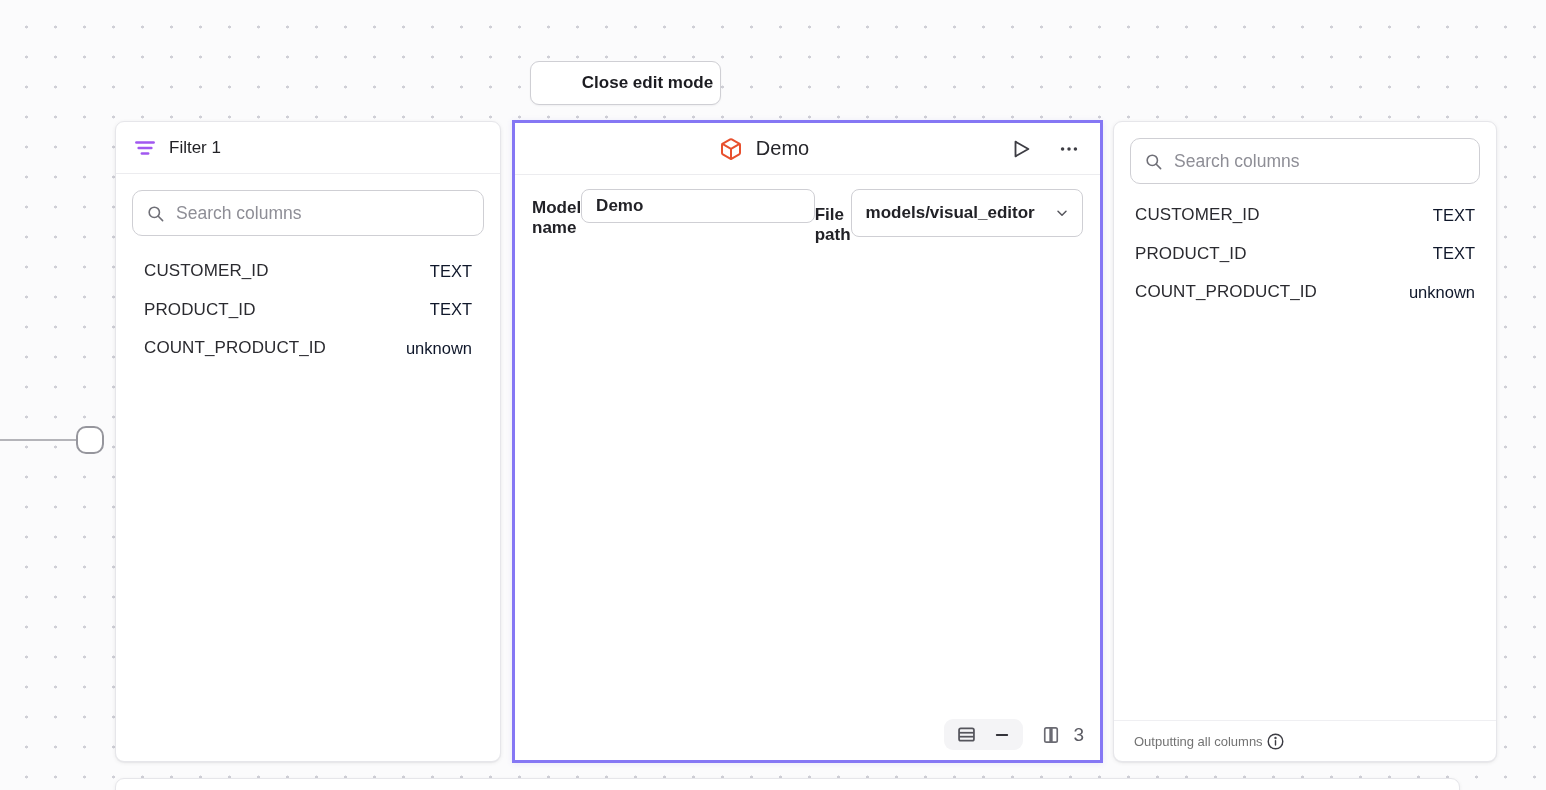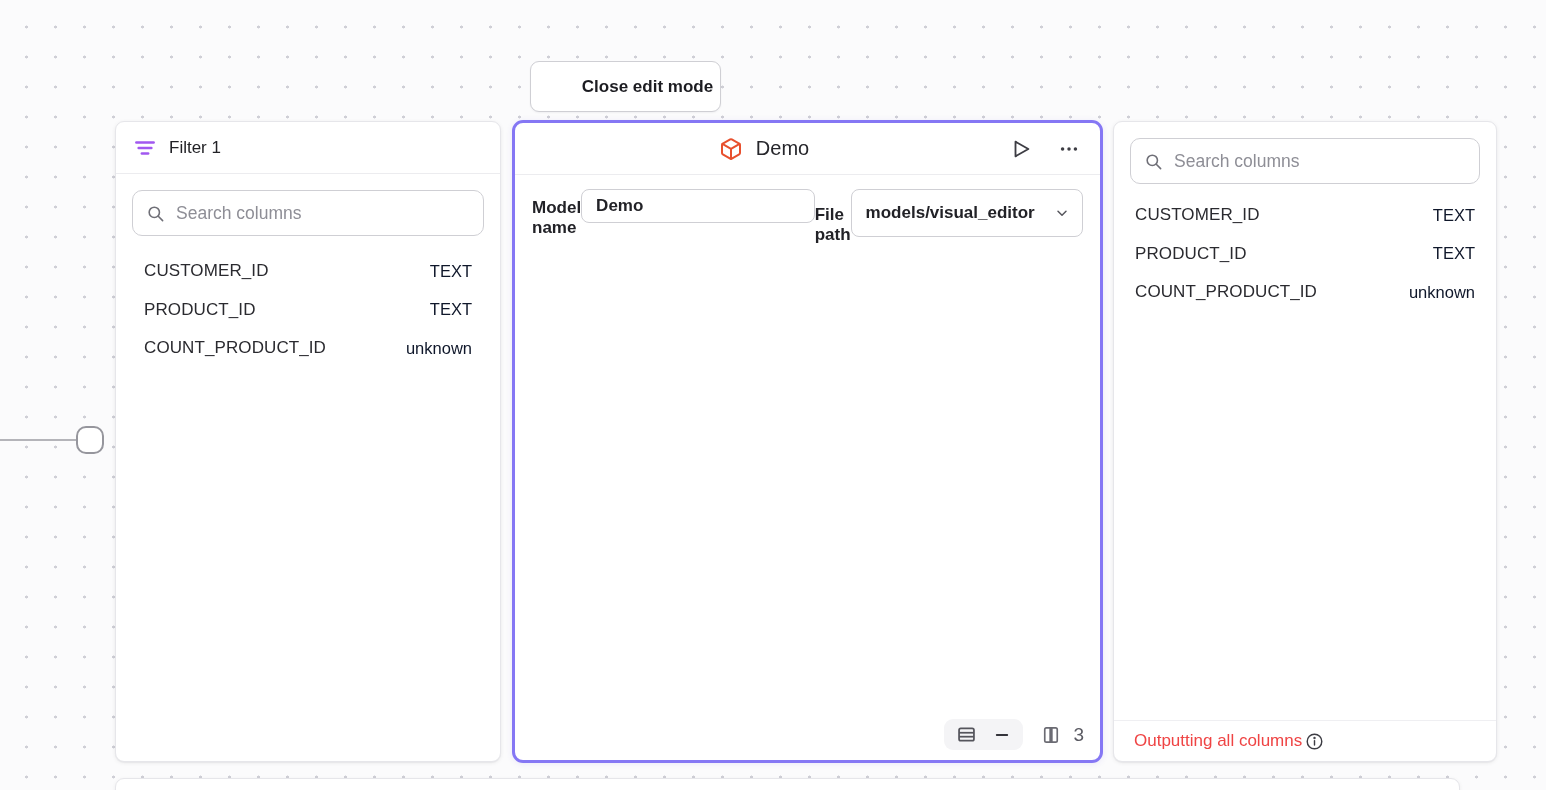--- a/index.html
+++ b/index.html
@@ -31,21 +31,21 @@
     border-bottom: 1px solid #ececef;
     padding: 0 18px;
     gap: 13px;
     font-size: 17px;
   }
   .panel-body { flex: 1 1 auto; display: flex; flex-direction: column; position: relative; }
 
   
   .close-btn {
     position: absolute; left: 530px; top: 61px;
-    width: 191px; height: 51px;
+    width: 191px; height: 44px;
     background: #ffffff;
     border: 1px solid #cfcfd4;
     border-radius: 9px;
     box-shadow: 0 1px 2px rgba(20,20,30,0.05);
     font-size: 17px; font-weight: 700; color: #1c1c21;
     display: flex; align-items: center; justify-content: center;
     cursor: pointer;
     font-family: inherit;
     padding-left: 44px;
   }
@@ -80,21 +80,21 @@
   .col-list { display: flex; flex-direction: column; padding: 6px 13px; }
   .col-row {
     display: flex; align-items: center; justify-content: space-between;
     height: 38.5px; padding: 0 15px;
     border-radius: 7px; cursor: default;
   }
   .col-name { font-size: 17px; color: #2a2a2f; letter-spacing: 0.1px; }
   .col-type { font-size: 16.5px; color: #0f172a; }
 
   
-  .model-panel { border: 3px solid #8577f4; border-radius: 11px; box-shadow: 0 1px 6px rgba(90,70,220,0.10); }
+  .model-panel { border: 3px solid #8577f4; border-radius: 0; box-shadow: 0 1px 6px rgba(90,70,220,0.10); }
   .model-header-title {
     flex: 1; display: flex; align-items: center; justify-content: center; gap: 13px;
     font-size: 20px; color: #26262b;
   }
   .model-header-actions { display: flex; align-items: center; gap: 22px; }
   .icon-btn { background: none; border: none; cursor: pointer; display: flex; align-items: center; padding: 2px; }
   .model-body { padding: 14px 17px; display: flex; flex-direction: row; }
   .field-label { font-size: 17px; font-weight: 700; color: #222227; margin: 9px 0 9px 0; }
   .text-input {
     height: 34px; width: 100%;
@@ -120,21 +120,21 @@
     padding: 5px 12px; border: none; cursor: pointer;
   }
   .col-count { display: flex; align-items: center; gap: 12px; }
   .col-count-num { font-size: 19px; color: #5b5b63; }
 
   
   .output-footer {
     flex: 0 0 41px; border-top: 1px solid #efeff2;
     display: flex; align-items: center; gap: 3px;
     padding: 0 20px;
-    font-size: 17px; color: #ef4444;
+    font-size: 13px; color: #737373;
   }
 
   
   .bottom-panel {
     position: absolute; left: 115px; top: 778px;
     width: 1345px; height: 30px;
     background: #fff; border: 1px solid #e6e6ea;
     border-radius: 9px 9px 0 0;
     box-shadow: 0 1px 4px rgba(20,20,30,0.06);
   }

